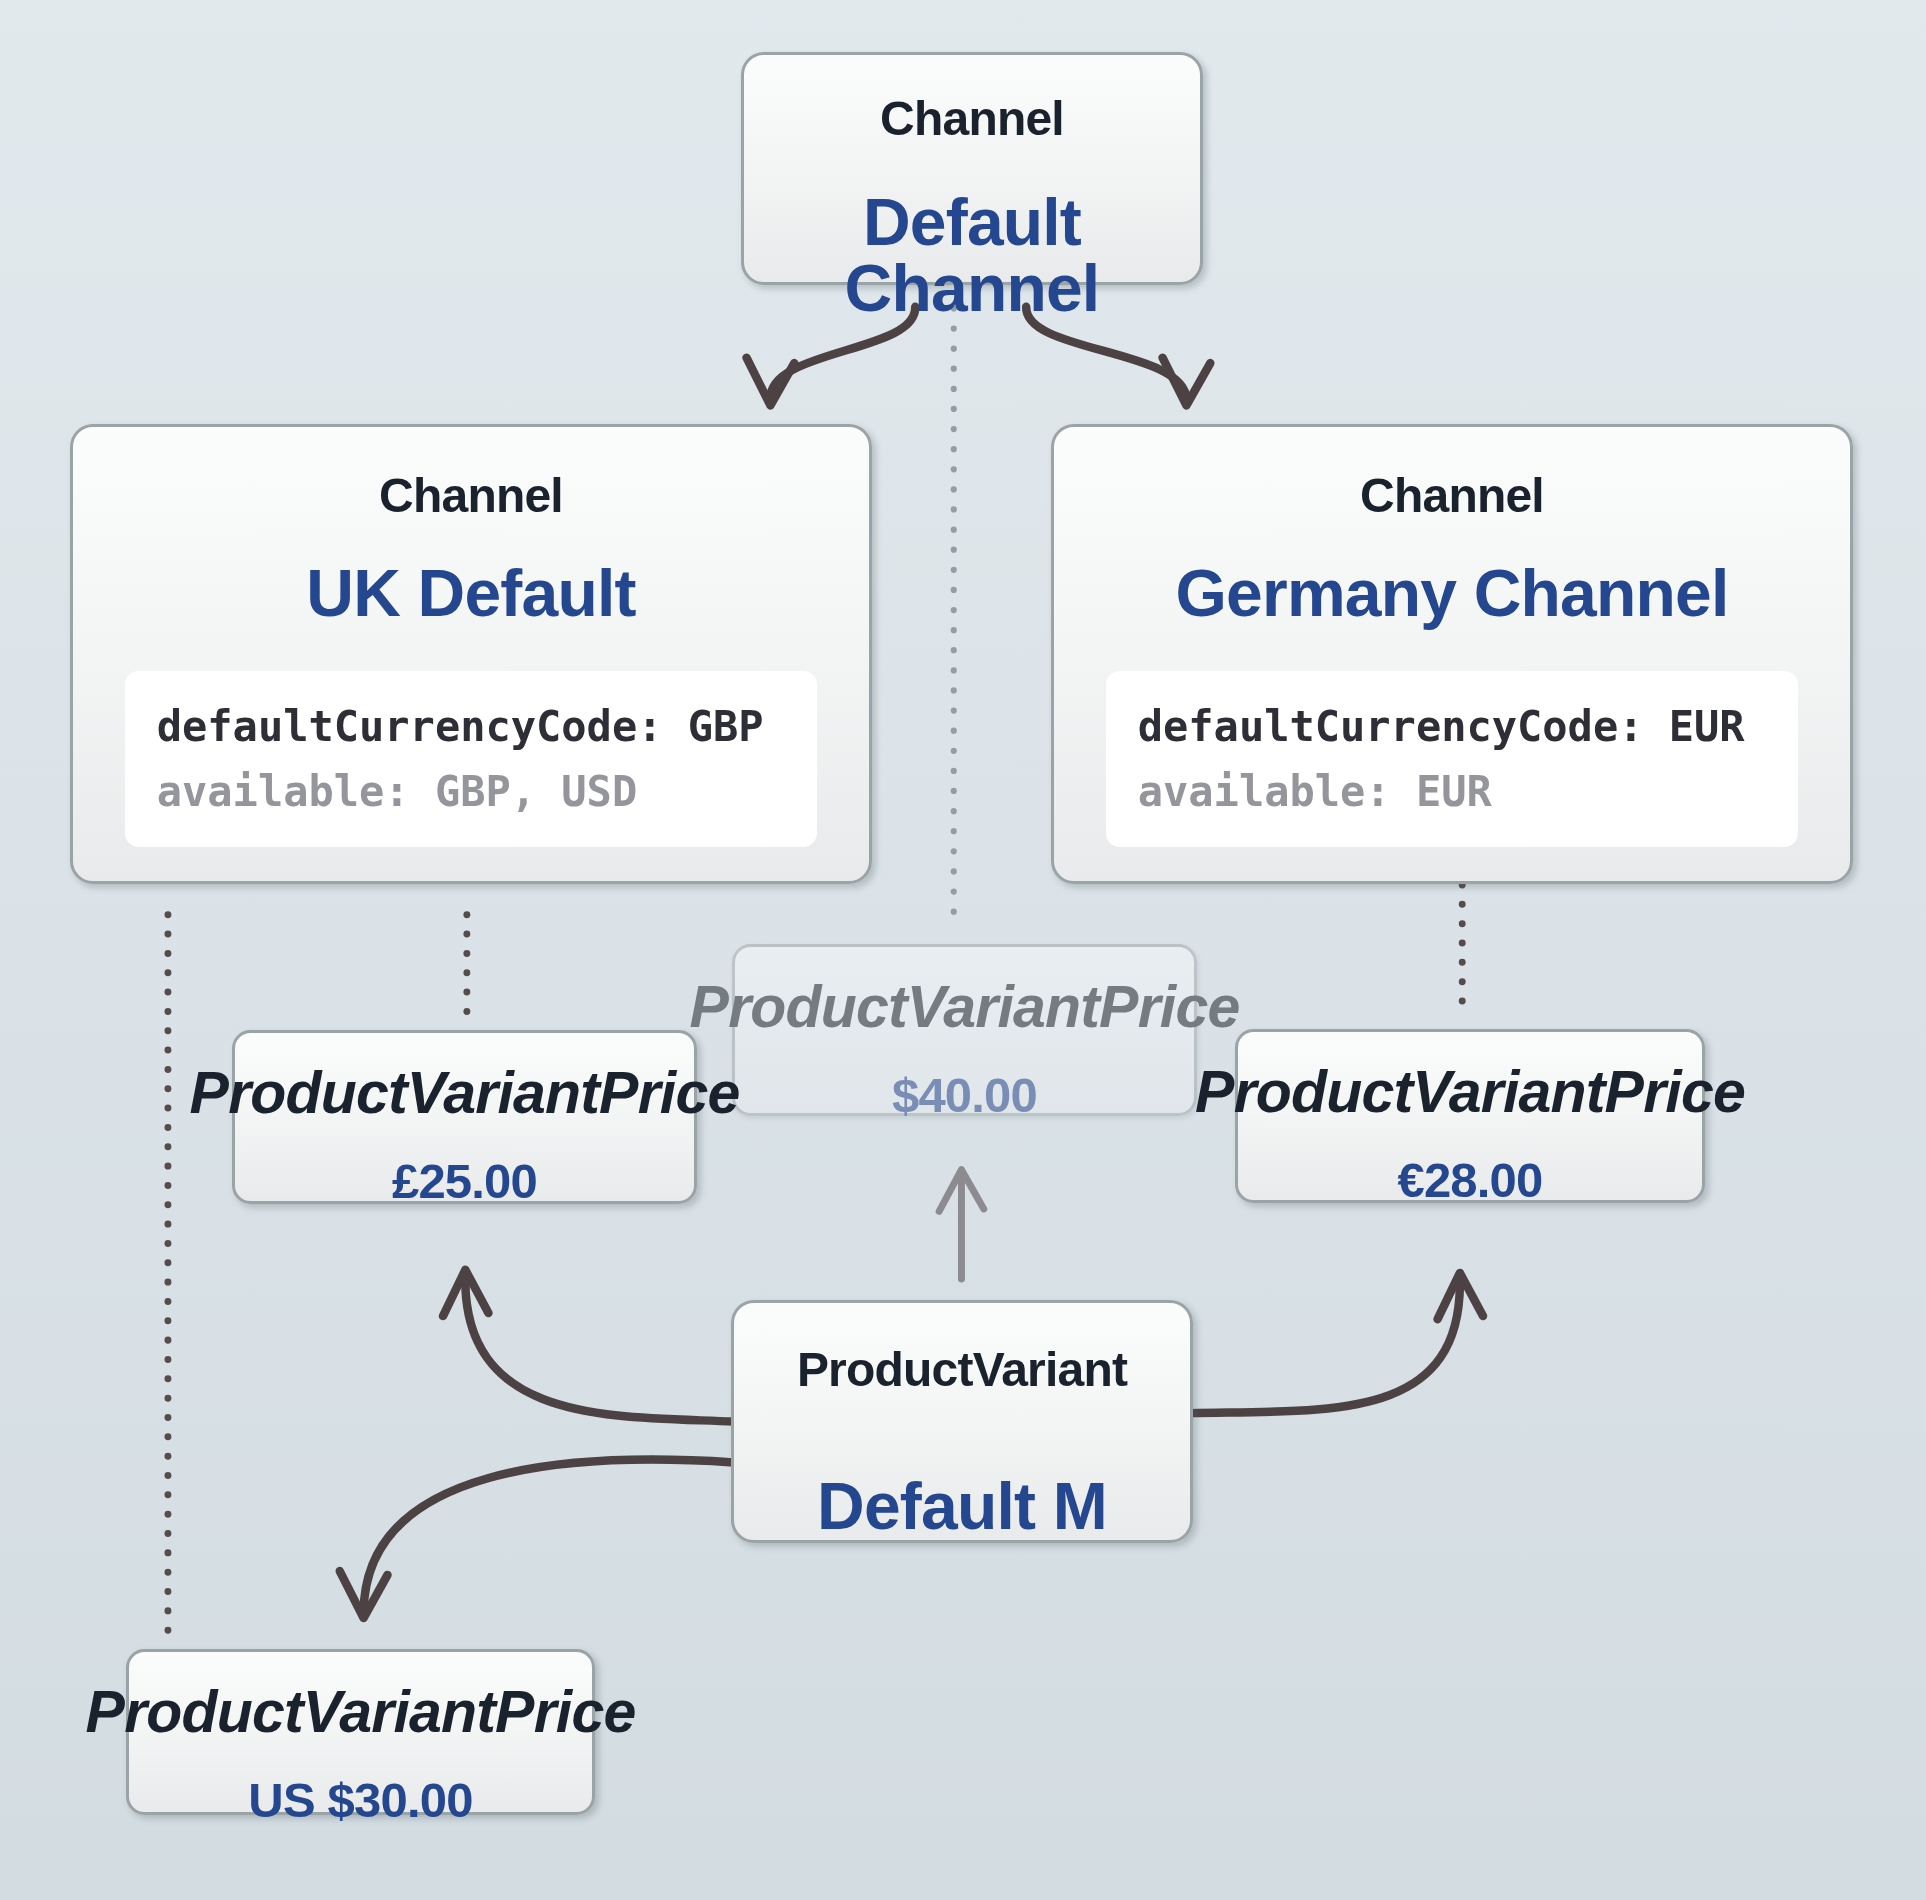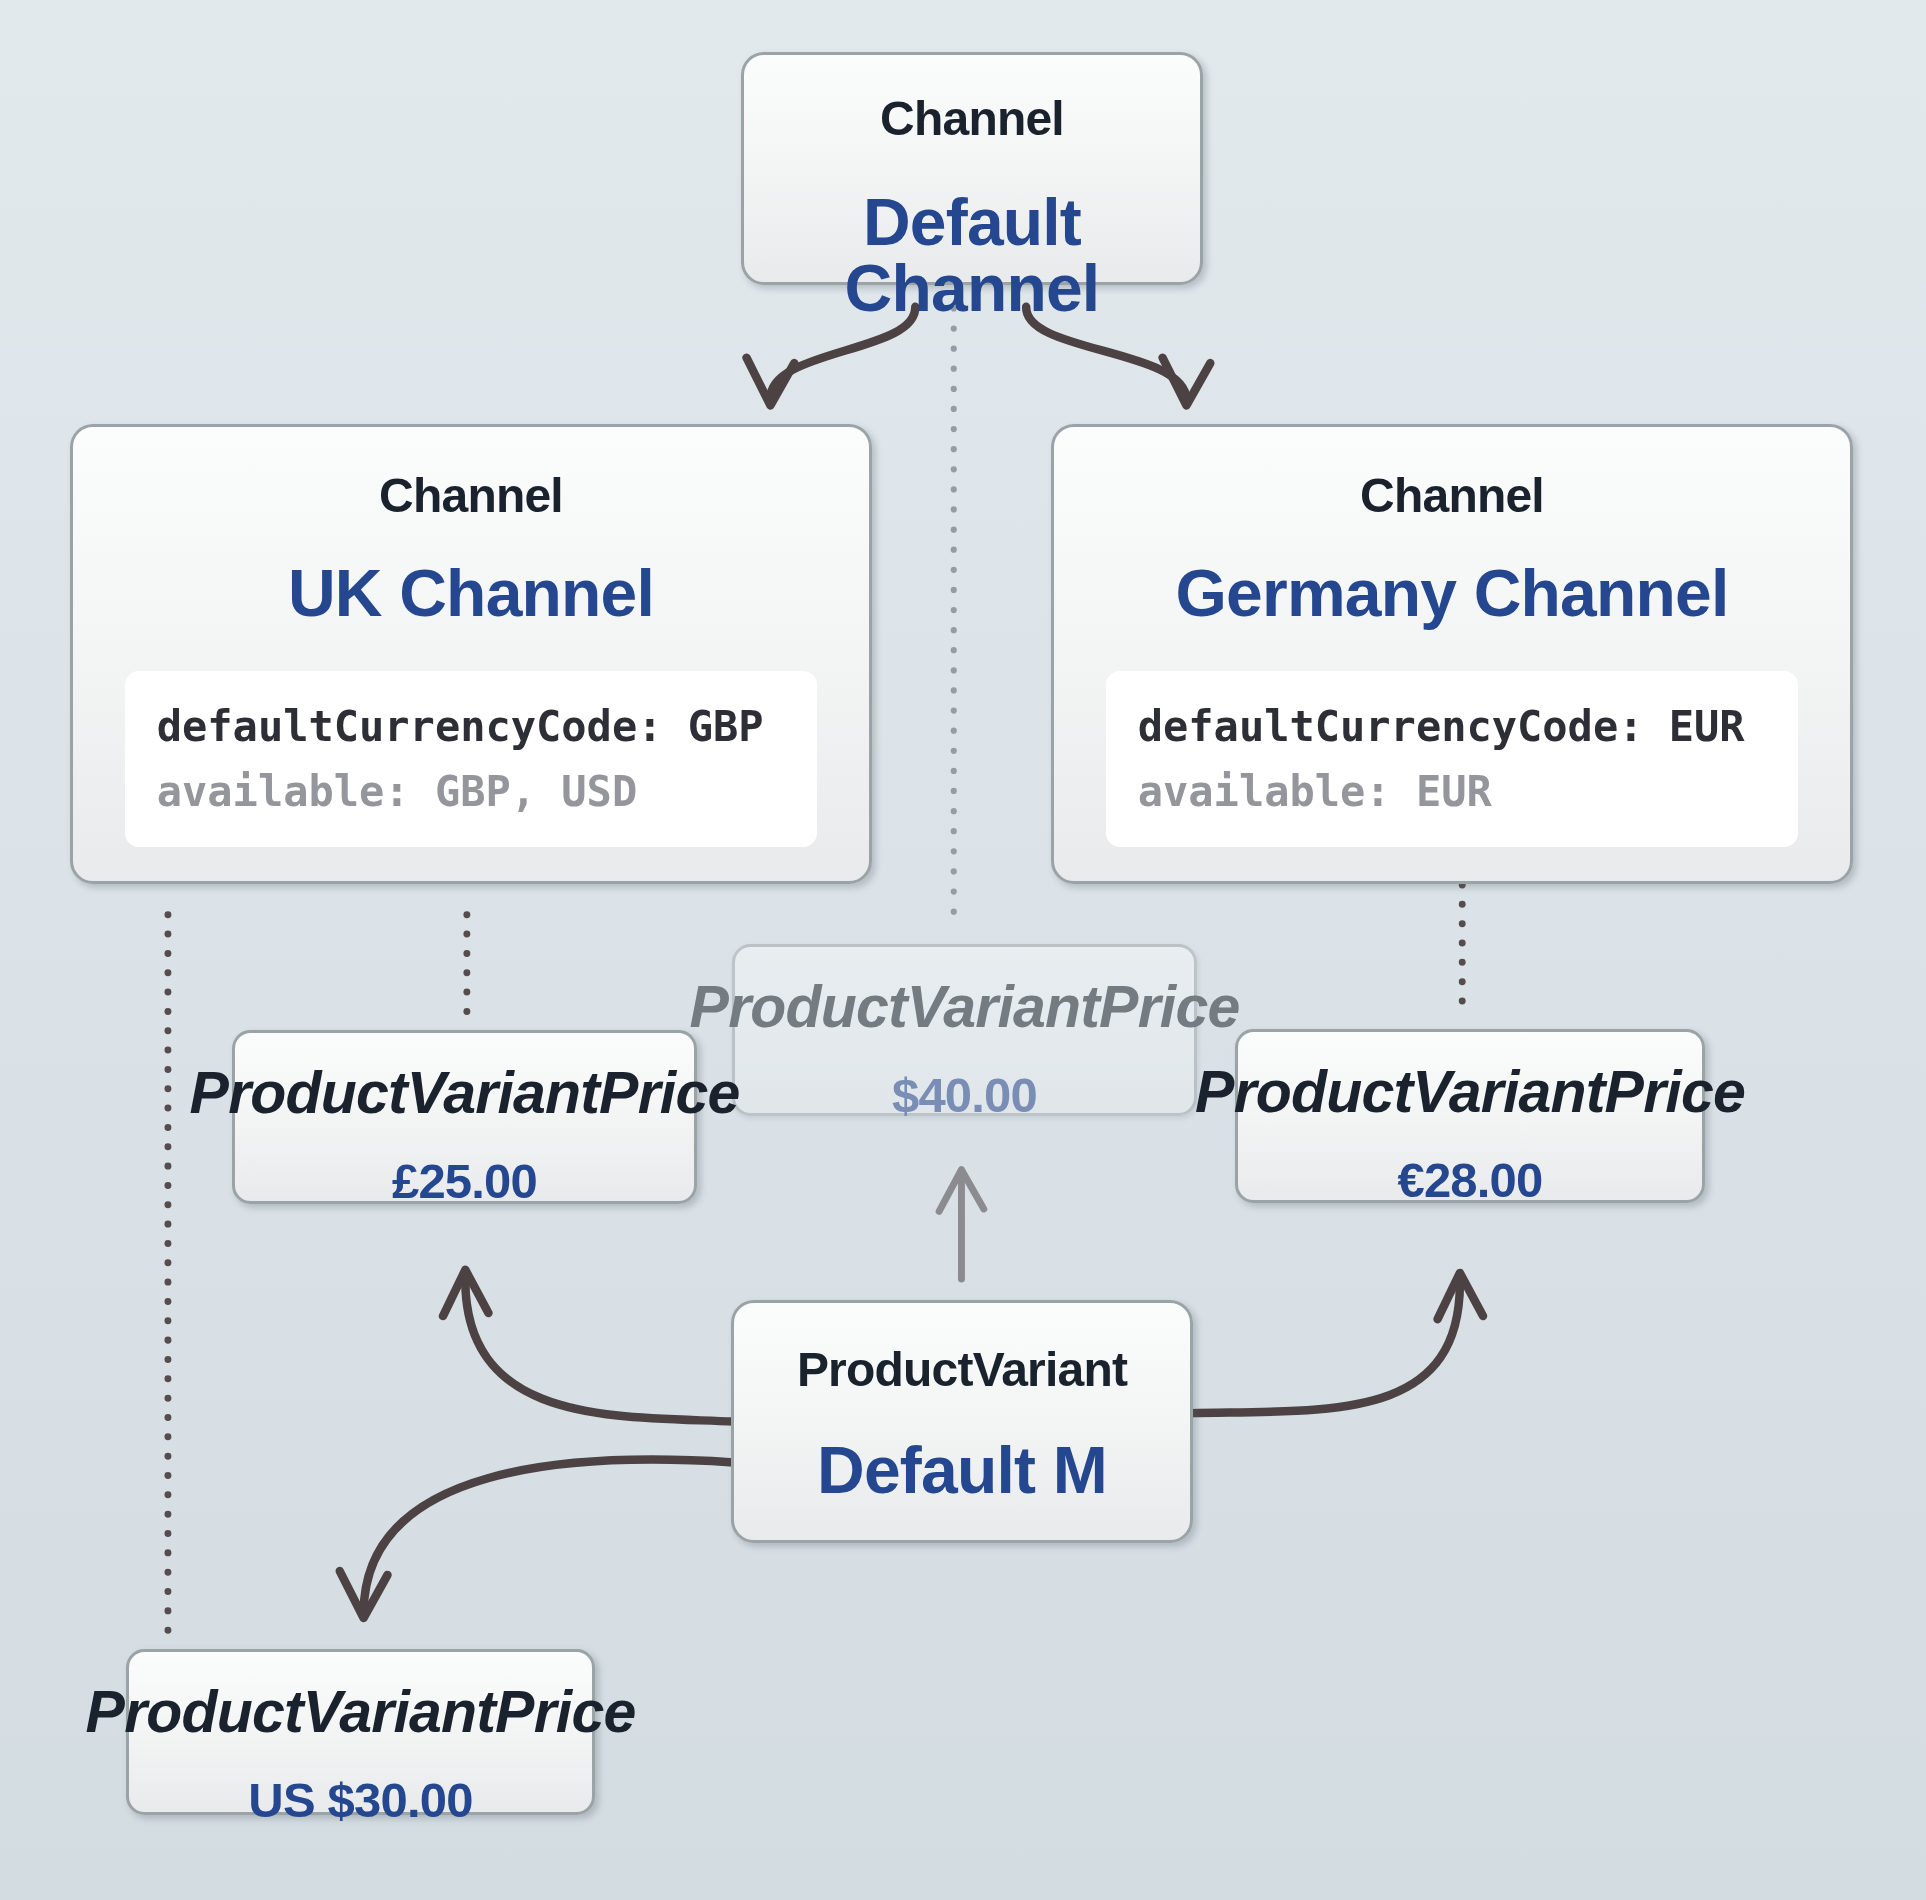--- a/index.html
+++ b/index.html
@@ -41,21 +41,21 @@
     border-radius:14px;
     padding:23px 32px;
     box-sizing:border-box;
     text-align:left;
     font-family:"DejaVu Sans Mono",monospace;
     font-size:42px;line-height:1.55;
   }
   .code-dark{color:#2e2e36;font-weight:bold;}
   .code-gray{color:#95959c;font-weight:bold;}
   
-  .n-pv{left:731px;top:1300px;width:462px;height:243px;padding-top:43px;}
+  .n-pv{left:731px;top:1300px;width:462px;height:243px;padding-top:43px;gap:36px;}
   .n-pv .node-title{margin-top:43px;}
   
   .price{border-radius:18.5px;padding-top:31px;}
   .price .node-type{font-size:59px;font-style:italic;}
   .price .node-title{font-size:49px;margin-top:34px;}
   .n-price-uk{left:232px;top:1030px;width:465px;height:174px;}
   .n-price-de{left:1235px;top:1029px;width:470px;height:174px;}
   .n-price-us{left:126px;top:1649px;width:469px;height:166px;}
   .n-price-default{
     left:732px;top:944px;width:465px;height:172px;
@@ -95,21 +95,21 @@
     <path d="M1866,1712 L1895,1652 L1925,1708" fill="none" stroke-width="11" stroke-linecap="round" stroke-linejoin="round" stroke="#4d4243"></path>
   </svg>
 
   <div class="node n-default">
     <div class="node-type">Channel</div>
     <div class="node-title">Default Channel</div>
   </div>
 
   <div class="node n-channel n-uk">
     <div class="node-type">Channel</div>
-    <div class="node-title">UK Channel</div>
+    <div class="node-title">UK Default</div>
     <div class="code">
       <div class="code-dark">defaultCurrencyCode: GBP</div>
       <div class="code-gray">available: GBP, USD</div>
     </div>
   </div>
 
   <div class="node n-channel n-de">
     <div class="node-type">Channel</div>
     <div class="node-title">Germany Channel</div>
     <div class="code">

